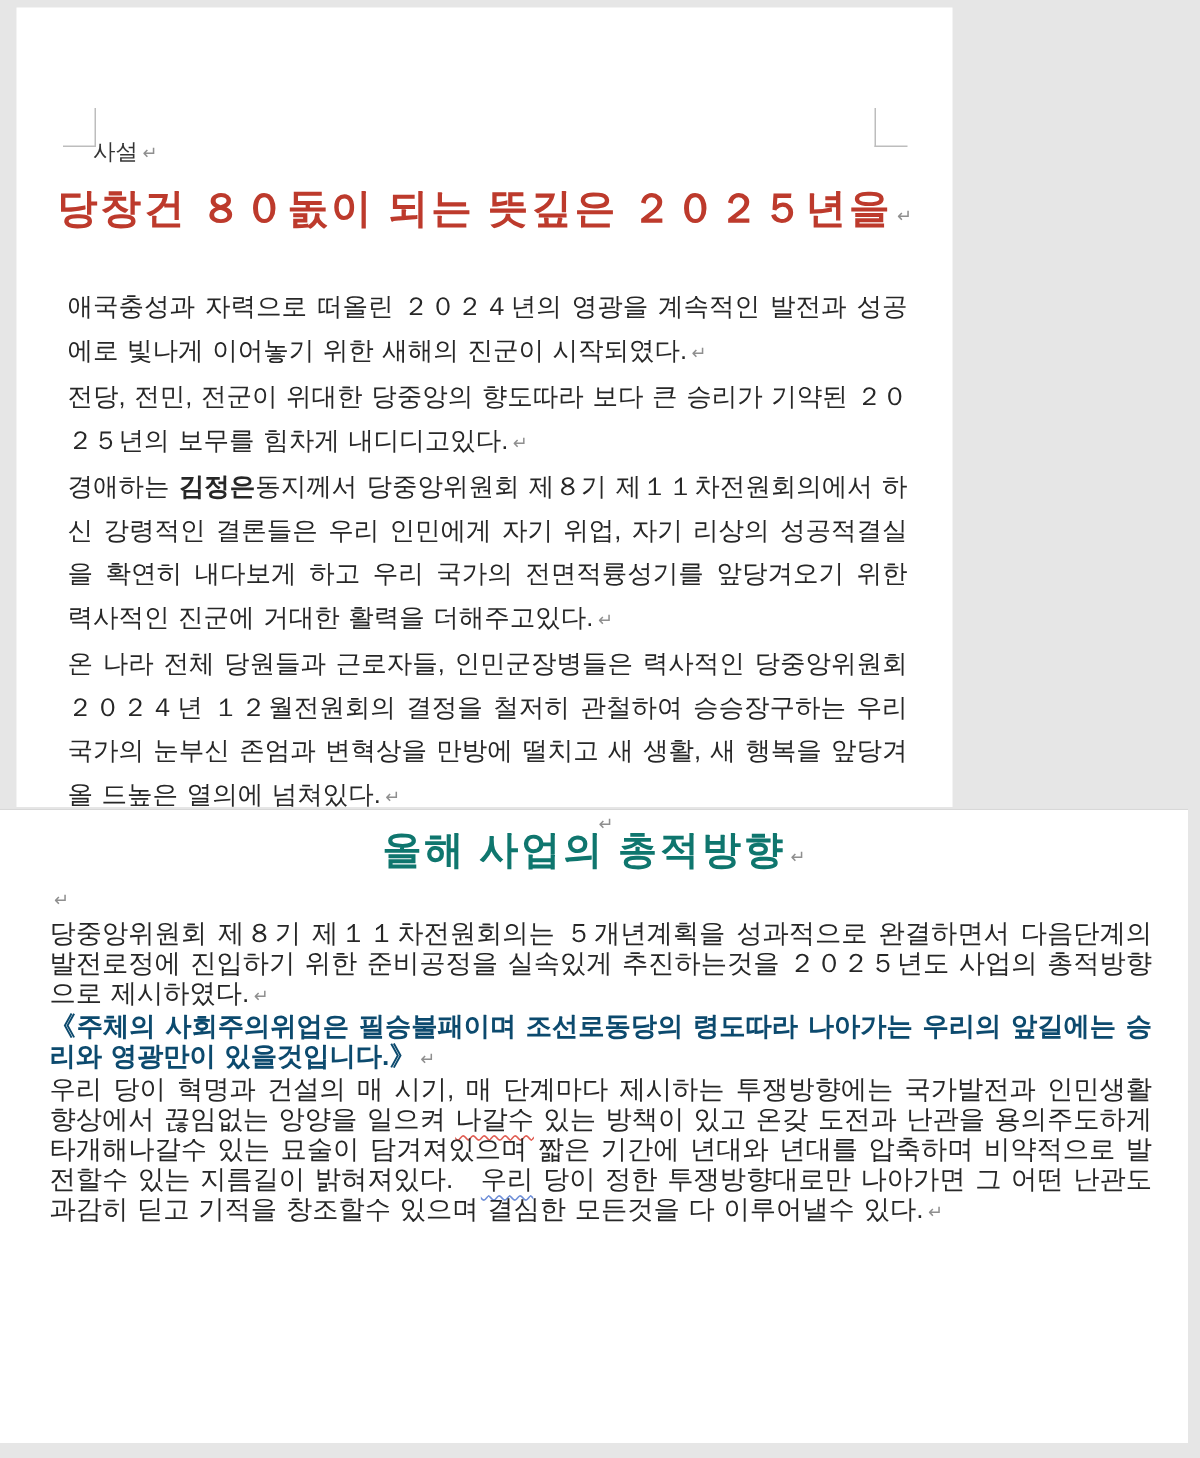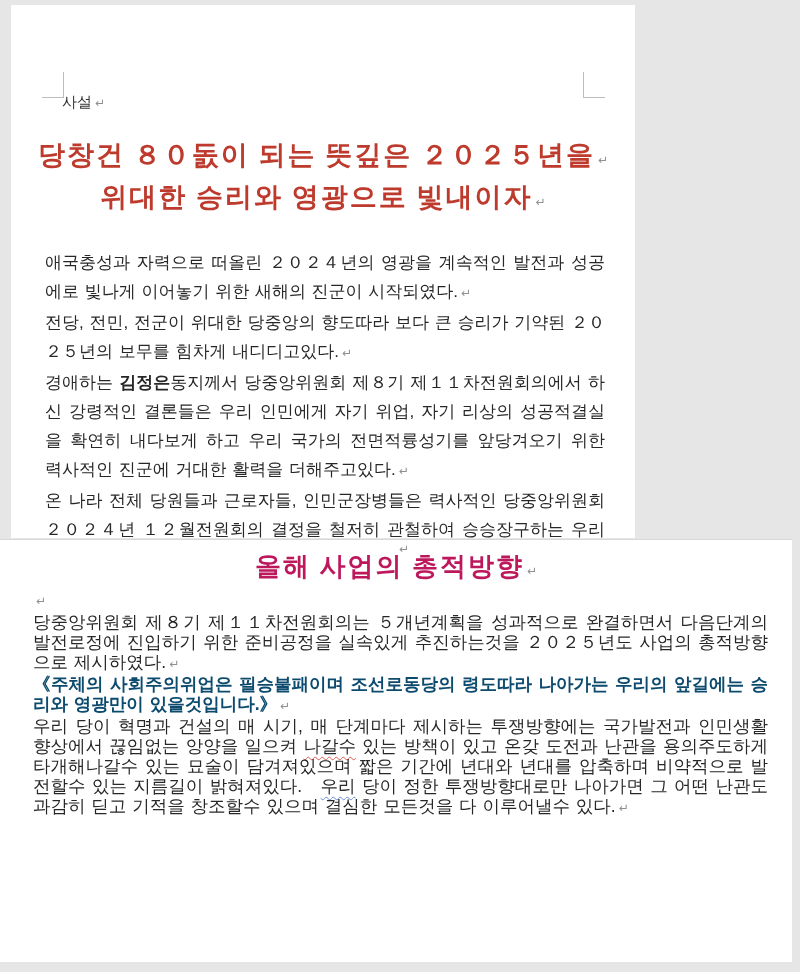--- a/index.html
+++ b/index.html
@@ -22,21 +22,21 @@
   
   .corner { position: absolute; width: 21px; height: 25px; }
   .corner-left  { left: 31px; top: 67px; border-right: 1px solid #bdbdbd; border-bottom: 1px solid #bdbdbd; }
   .corner-right { right: 30px; top: 67px; border-left: 1px solid #bdbdbd; border-bottom: 1px solid #bdbdbd; }
 
   .doc-label {
     position: absolute; left: 51px; top: 88px;
     font-size: 15px; color: #333333; line-height: 17px;
   }
 
-  .title-block { padding-top: 116px; text-align: center; margin-top: 16px; }
+  .title-block { padding-top: 116px; text-align: center; }
   .title-line {
     font-family: "Liberation Serif", serif;
     font-size: 27px; line-height: 37px; font-weight: 600;
     letter-spacing: 2px;
     color: #bd3a2c;
   }
 
   .body-text { text-align: justify; }
   #page1 .body-text {
     margin-top: 27px; padding: 0 30px 0 34px;
@@ -46,21 +46,21 @@
     margin-top: 4px; padding: 0 24px 0 33px;
     font-size: 17.5px; line-height: 20px;
   }
   .para { margin: 0; word-spacing: 1px; }
 
   .section-title-block { padding-top: 10px; text-align: center; position: relative; }
   .section-title {
     font-family: "Liberation Serif", serif;
     font-size: 26px; line-height: 34px; font-weight: 600;
     letter-spacing: 2px;
-    color: #be185d;
+    color: #0f766e;
   }
   .pre-title-mark {
     position: absolute; top: 2px; left: 50%; margin-left: 14px;
   }
   .empty-para { margin: 8px 0 0 33px; height: 16px; line-height: 16px; }
 
   .pmark {
     font-size: 12px; color: #8f8f8f; margin-left: 3px;
     font-family: "DejaVu Sans", sans-serif;
     letter-spacing: 0; font-weight: 400;
@@ -76,21 +76,20 @@
 <body>
 
 <div class="page" id="page1">
   <div class="corner corner-left"></div>
   <div class="corner corner-right"></div>
 
   <div class="doc-label"><span>사설</span><span class="pmark">↵</span></div>
 
   <div class="title-block">
     <div class="title-line"><span>당창건 ８０돐이 되는 뜻깊은 ２０２５년을</span><span class="pmark">↵</span></div>
-    <div class="title-line"><span>위대한 승리와 영광으로 빛내이자</span><span class="pmark">↵</span></div>
   </div>
 
   <div class="body-text">
       <p class="para"><span class="seg-n">애국충성과 자력으로 떠올린 ２０２４년의 영광을 계속적인 발전과 성공에로 빛나게 이어놓기 위한 새해의 진군이 시작되였다.</span><span class="pmark">↵</span></p>
       <p class="para"><span class="seg-n">전당, 전민, 전군이 위대한 당중앙의 향도따라 보다 큰 승리가 기약된 ２０２５년의 보무를 힘차게 내디디고있다.</span><span class="pmark">↵</span></p>
       <p class="para"><span class="seg-n">경애하는 </span><span class="seg-b">김정은</span><span class="seg-n">동지께서 당중앙위원회 제８기 제１１차전원회의에서 하신 강령적인 결론들은 우리 인민에게 자기 위업, 자기 리상의 성공적결실을 확연히 내다보게 하고 우리 국가의 전면적륭성기를 앞당겨오기 위한 력사적인 진군에 거대한 활력을 더해주고있다.</span><span class="pmark">↵</span></p>
       <p class="para"><span class="seg-n">온 나라 전체 당원들과 근로자들, 인민군장병들은 력사적인 당중앙위원회 ２０２４년 １２월전원회의 결정을 철저히 관철하여 승승장구하는 우리 국가의 눈부신 존엄과 변혁상을 만방에 떨치고 새 생활, 새 행복을 앞당겨올 드높은 열의에 넘쳐있다.</span><span class="pmark">↵</span></p>
     </div>
 </div>
 

